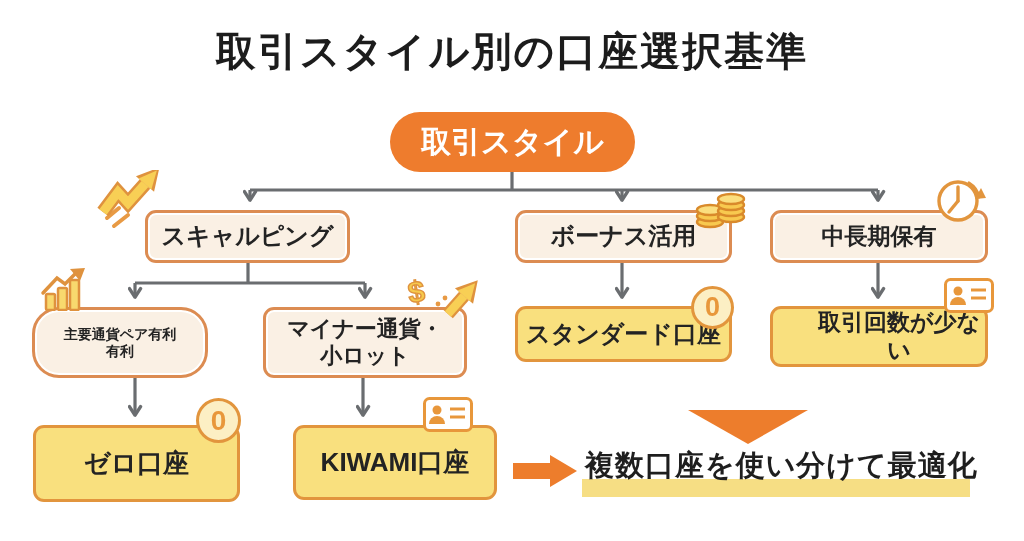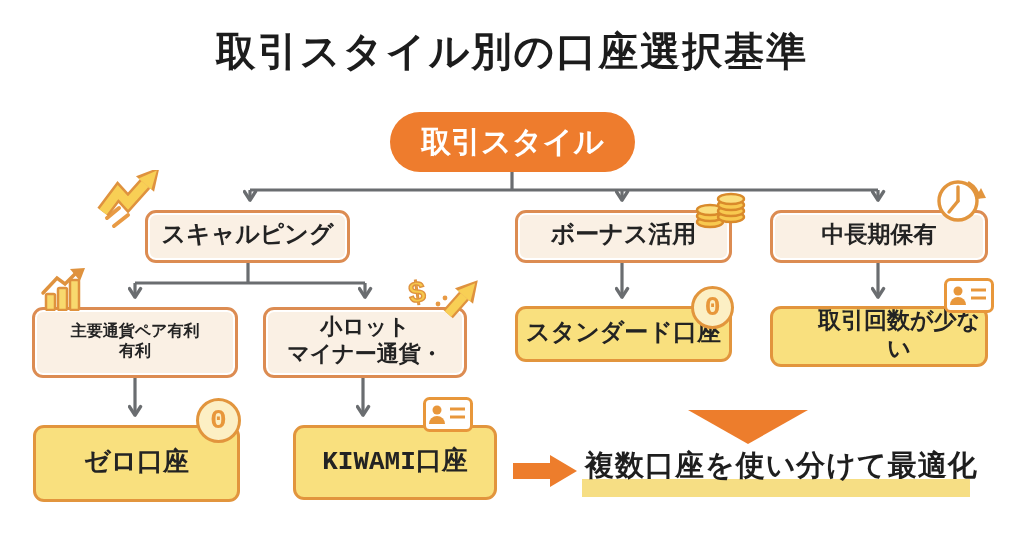--- a/index.html
+++ b/index.html
@@ -1,18 +1,18 @@
 <!DOCTYPE html>
 <html><head>
 <meta charset="utf-8">
 <style>
   html,body{margin:0;padding:0;background:#fff;}
   #stage{
     position:relative; width:1024px; height:541px; background:#ffffff;
-    overflow:hidden; font-family:Liberation Mono, monospace;
+    overflow:hidden; font-family:Liberation Sans, sans-serif;
   }
   .abs{position:absolute;}
   #title{
     left:0; top:24px; width:1024px; text-align:center;
     font-size:40px; font-weight:900; color:#1c1c1c; letter-spacing:2px; z-index:2;
   }
   .box{
     position:absolute; display:flex; flex-direction:column; align-items:center;
     justify-content:center; border-radius:11px; font-weight:900; color:#232323;
     text-align:center; z-index:2; box-sizing:border-box; line-height:1.2;
@@ -72,27 +72,27 @@
       <path d="M878,263 V296" marker-end="url(#ah)"></path>
     </g>
   </svg>
 
   <div class="pill" style="left:390px; top:112px; width:245px; height:60px; font-size:30px;">取引スタイル</div>
 
   <div class="box cream" style="left:145px; top:210px; width:205px; height:53px; font-size:24px;">スキャルピング</div>
   <div class="box cream" style="left:515px; top:210px; width:217px; height:53px; font-size:24px;">ボーナス活用</div>
   <div class="box cream" style="left:770px; top:210px; width:218px; height:53px; font-size:23px;">中長期保有</div>
 
-  <div class="box cream" style="left:32px; top:307px; width:206px; height:71px; font-size:16px;">
+  <div class="box cream" style="left:32px; top:307px; width:176px; height:71px; font-size:14px;border-radius:27px;">
     <span>主要通貨ペア有利</span>
     <span>有利</span>
   </div>
   <div class="box cream" style="left:263px; top:307px; width:204px; height:71px; font-size:22px;">
+    <span>マイナー通貨・</span>
     <span>小ロット</span>
-    <span>マイナー通貨・</span>
   </div>
   <div class="box yellow" style="left:515px; top:306px; width:217px; height:56px; font-size:24px;">スタンダード口座</div>
   <div class="box yellow" style="left:770px; top:306px; width:218px; height:61px; font-size:23px;padding-left:40px;">取引回数が少ない</div>
 
   <div class="box yellow" style="left:33px; top:425px; width:207px; height:77px; font-size:26px;">ゼロ口座</div>
   <div class="box yellow" style="left:263px; top:425px; width:204px; height:75px; font-size:26px;margin-left:30px;">KIWAMI口座</div>
 
   <svg class="icon" style="left:95px; top:170px;" width="76" height="60" viewBox="0 0 76 60">
     <line x1="12" y1="48" x2="24" y2="38" stroke="#e89a44" stroke-width="4" stroke-linecap="round"></line>
     <line x1="19" y1="56" x2="33" y2="45" stroke="#e89a44" stroke-width="4" stroke-linecap="round"></line>

